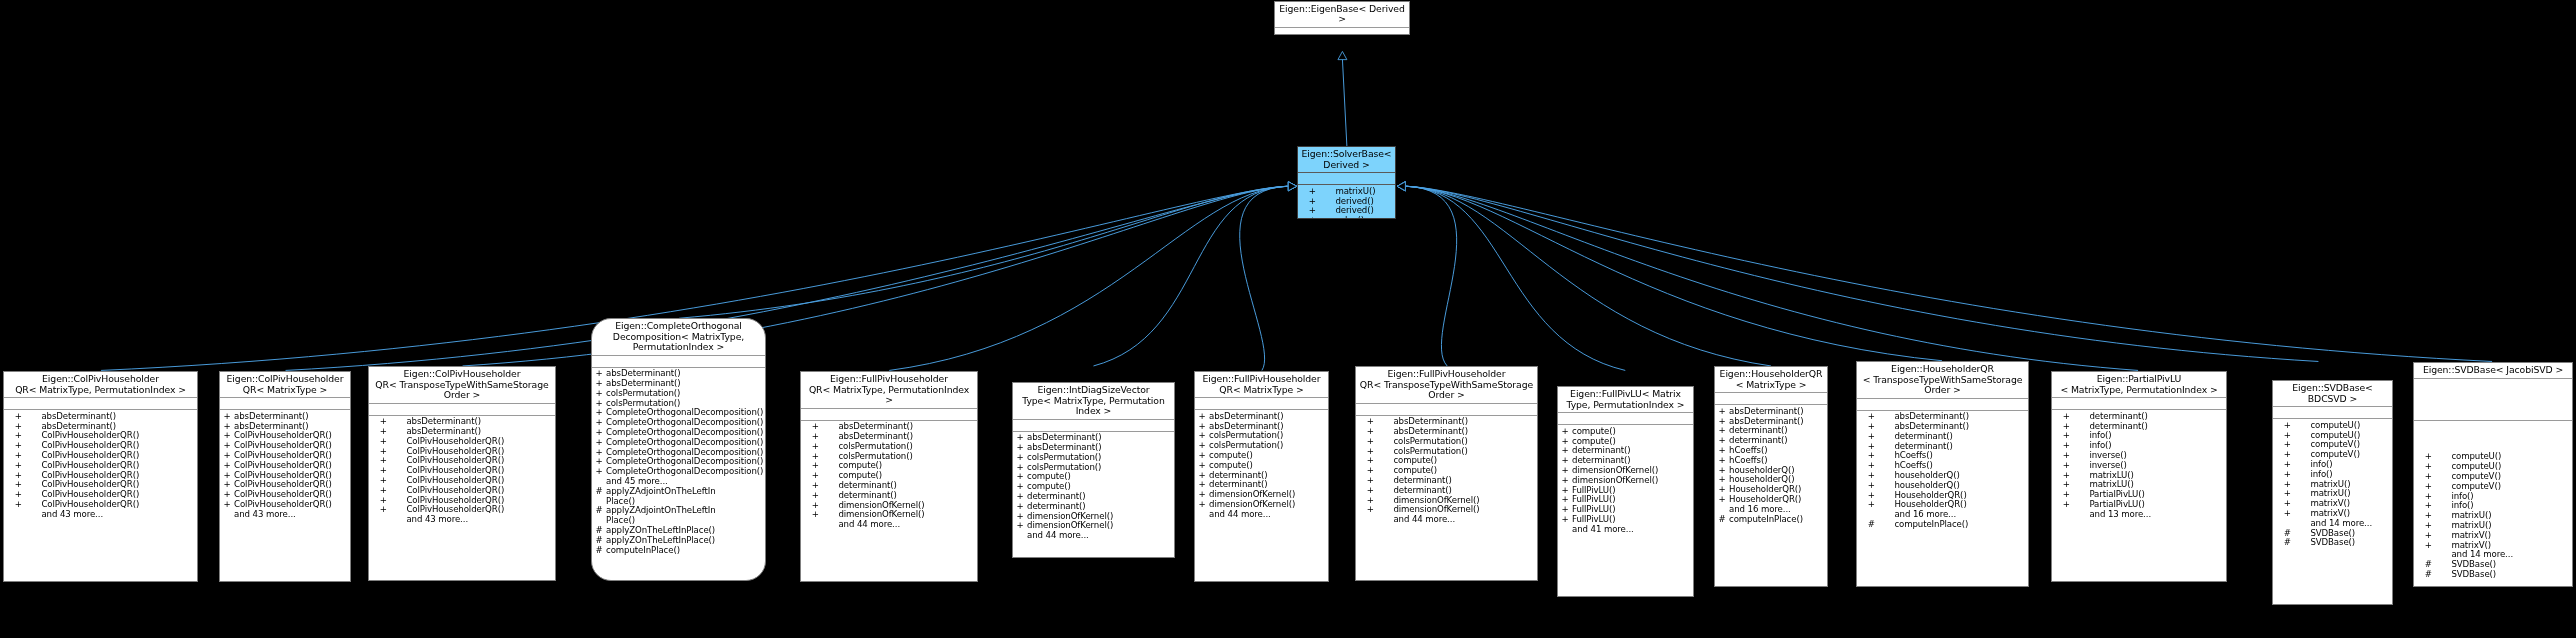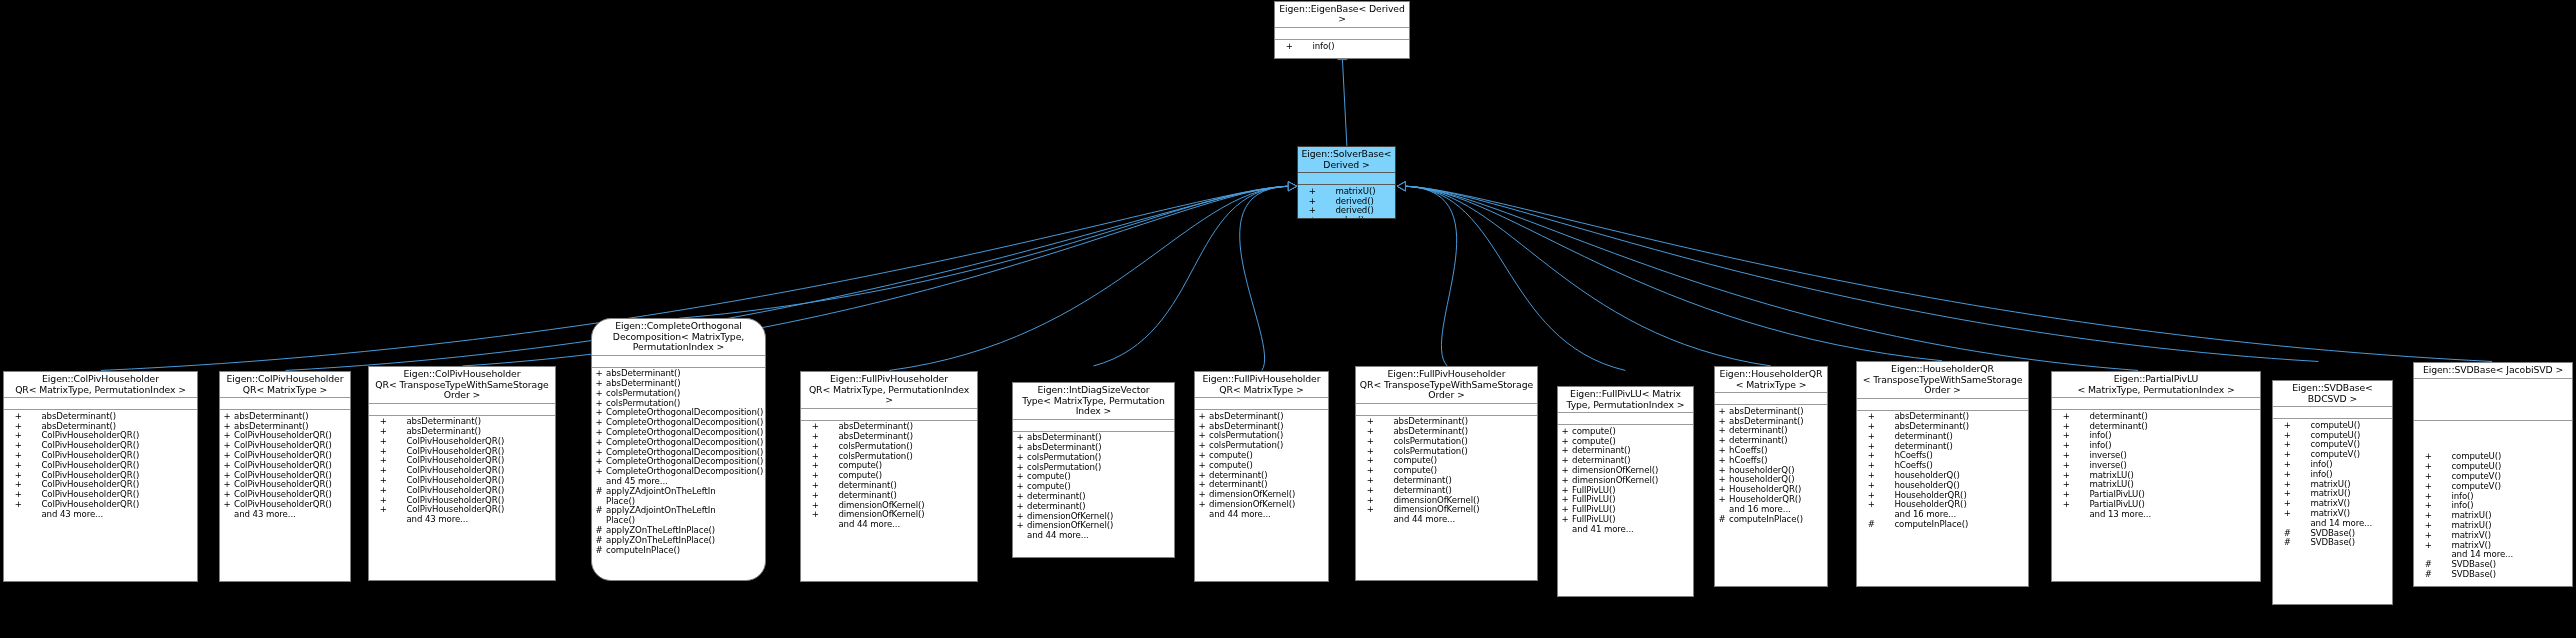--- a/index.html
+++ b/index.html
@@ -117,21 +117,21 @@
       <polygon points="1739,249.9 1728,255.9 1728,243.9" fill="#000000" stroke="#4a9fe0" stroke-width="1.2"></polygon>
       <polygon points="1874,249.9 1885,243.9 1885,255.9" fill="#000000" stroke="#4a9fe0" stroke-width="1.2"></polygon>
       <polygon points="1874,249.9 1885,243.9 1885,255.9" fill="#000000" stroke="#4a9fe0" stroke-width="1.2"></polygon>
       <polygon points="1874,249.9 1885,243.9 1885,255.9" fill="#000000" stroke="#4a9fe0" stroke-width="1.2"></polygon>
       <polygon points="1874,249.9 1885,243.9 1885,255.9" fill="#000000" stroke="#4a9fe0" stroke-width="1.2"></polygon>
       <polygon points="1874,249.9 1885,243.9 1885,255.9" fill="#000000" stroke="#4a9fe0" stroke-width="1.2"></polygon>
       <polygon points="1874,249.9 1885,243.9 1885,255.9" fill="#000000" stroke="#4a9fe0" stroke-width="1.2"></polygon>
       <polygon points="1874,249.9 1885,243.9 1885,255.9" fill="#000000" stroke="#4a9fe0" stroke-width="1.2"></polygon>
     </svg>
   <div id="node-layer">
-      <div class="node layout-center" style="left: 1274px; top: 0.7px; width: 136px; height: 58px;">
+      <div class="node layout-center" style="left: 1274px; top: 0.7px; width: 136px; height: 34px;">
         <div class="node-title">Eigen::EigenBase&lt; Derived &gt;</div>
         <div class="node-attrs"></div>
         <div class="node-methods">
           <div class="m-row"><span class="m-vis">+</span><span class="m-name">info()</span></div>
         </div>
       </div>
       <div class="node highlight layout-center" style="left: 1297px; top: 146px; width: 99px; height: 73px;">
         <div class="node-title">Eigen::SolverBase&lt;
 Derived &gt;</div>
         <div class="node-attrs"></div>
@@ -348,21 +348,21 @@
           <div class="m-row"><span class="m-vis">+</span><span class="m-name">hCoeffs()</span></div>
           <div class="m-row"><span class="m-vis">+</span><span class="m-name">hCoeffs()</span></div>
           <div class="m-row"><span class="m-vis">+</span><span class="m-name">householderQ()</span></div>
           <div class="m-row"><span class="m-vis">+</span><span class="m-name">householderQ()</span></div>
           <div class="m-row"><span class="m-vis">+</span><span class="m-name">HouseholderQR()</span></div>
           <div class="m-row"><span class="m-vis">+</span><span class="m-name">HouseholderQR()</span></div>
           <div class="m-row"><span class="m-vis"></span><span class="m-name">and 16 more...</span></div>
           <div class="m-row"><span class="m-vis">#</span><span class="m-name">computeInPlace()</span></div>
         </div>
       </div>
-      <div class="node layout-center" style="left: 2051px; top: 371px; width: 210px; height: 211px;">
+      <div class="node layout-center" style="left: 2051px; top: 371px; width: 176px; height: 211px;">
         <div class="node-title">Eigen::PartialPivLU
 &lt; MatrixType, PermutationIndex &gt;</div>
         <div class="node-attrs"></div>
         <div class="node-methods">
           <div class="m-row"><span class="m-vis">+</span><span class="m-name">determinant()</span></div>
           <div class="m-row"><span class="m-vis">+</span><span class="m-name">determinant()</span></div>
           <div class="m-row"><span class="m-vis">+</span><span class="m-name">info()</span></div>
           <div class="m-row"><span class="m-vis">+</span><span class="m-name">info()</span></div>
           <div class="m-row"><span class="m-vis">+</span><span class="m-name">inverse()</span></div>
           <div class="m-row"><span class="m-vis">+</span><span class="m-name">inverse()</span></div>

